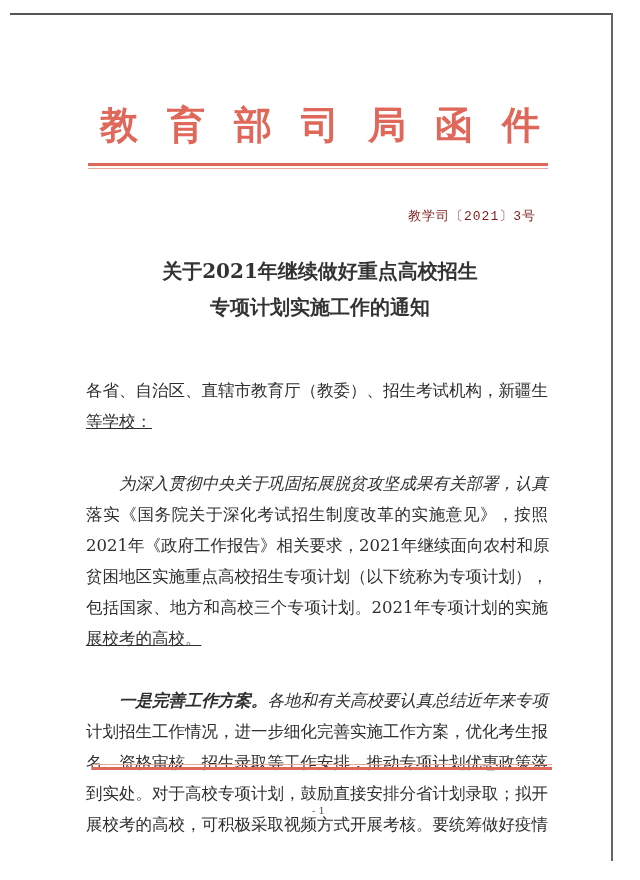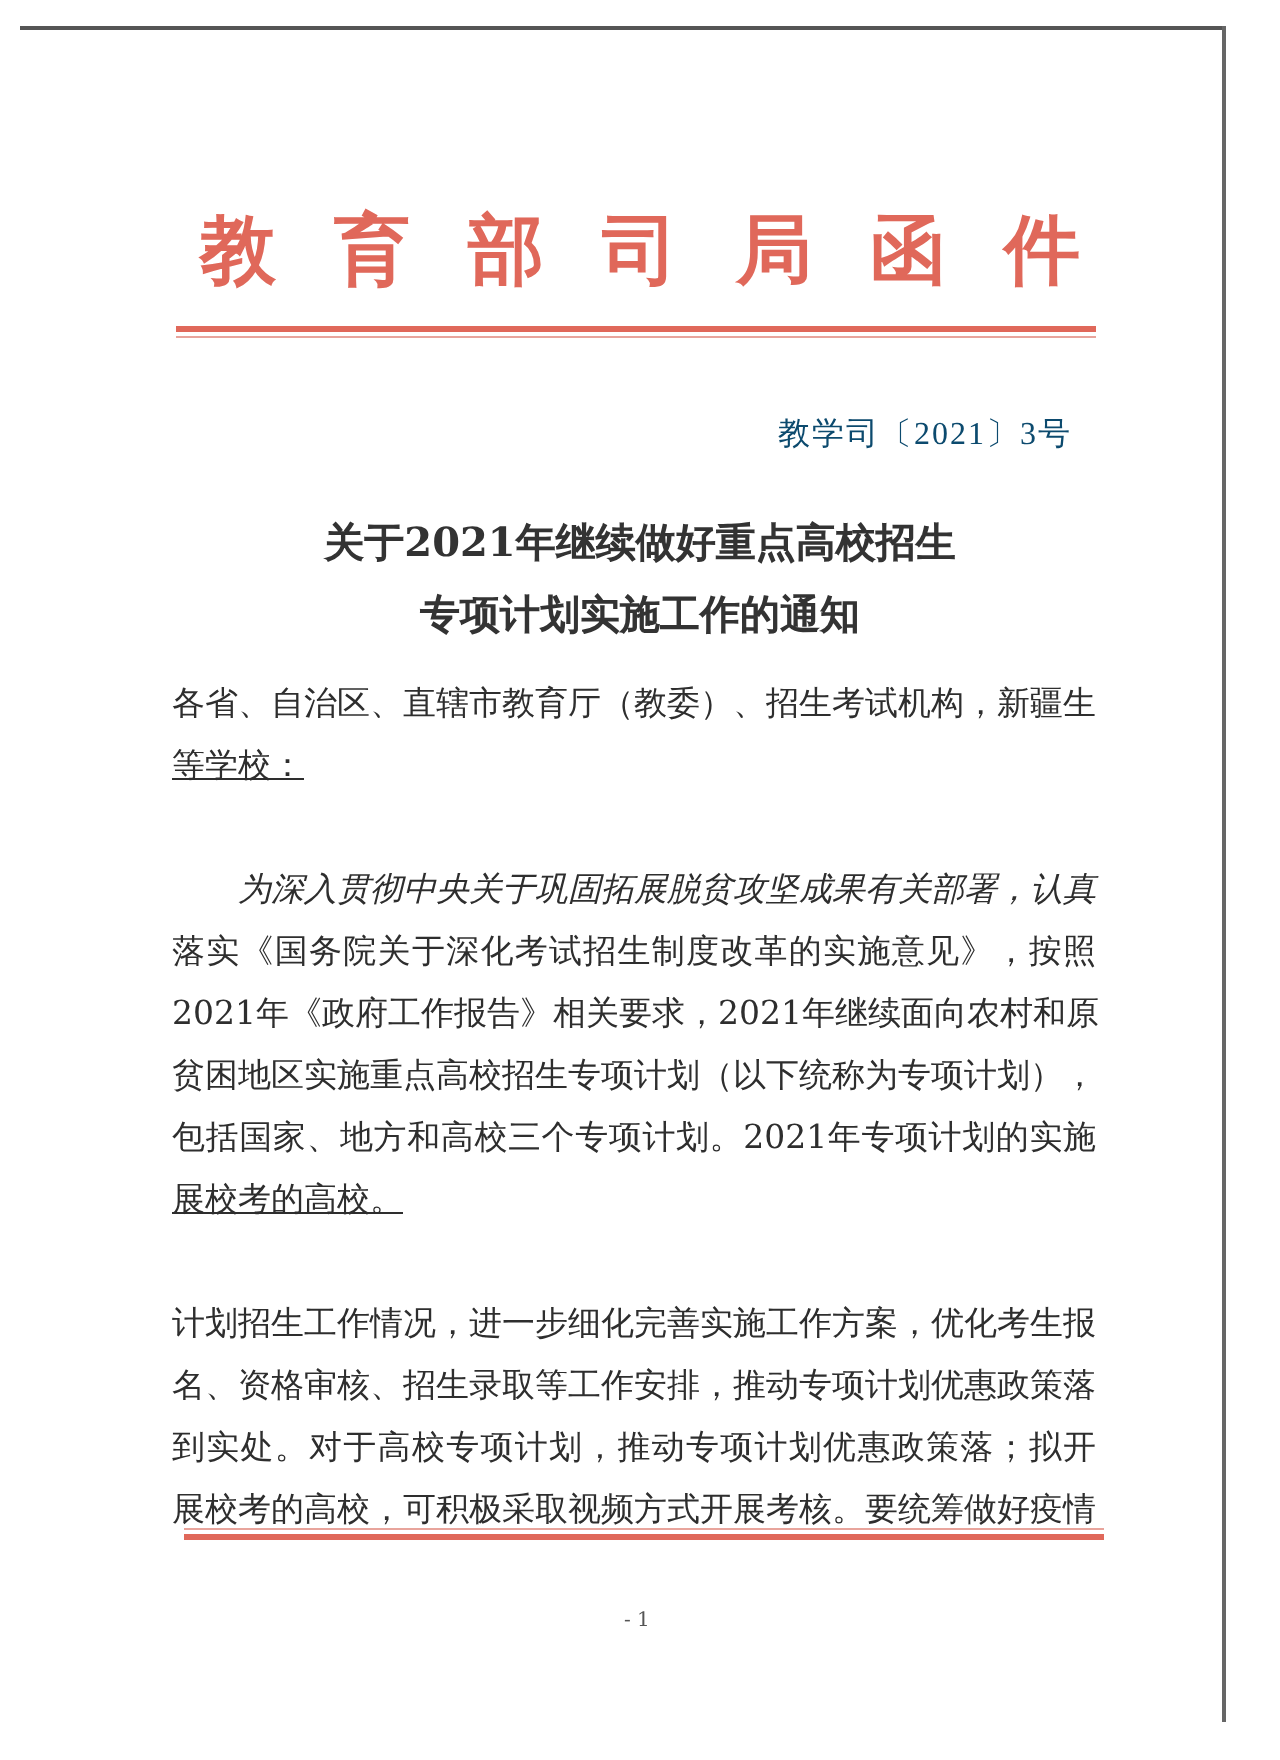--- a/index.html
+++ b/index.html
@@ -22,32 +22,32 @@
     font-family: "DejaVu Serif", serif; font-weight: bold; font-size: 38px; color: #e0685a;
     line-height: 1;
   }
   .red-rule-thick {
     position: absolute; left: 88px; top: 163px; width: 460px; height: 3px; background: #e0685a;
   }
   .red-rule-thin {
     position: absolute; left: 88px; top: 168px; width: 460px; height: 1px; background: #e8a49c;
   }
   .doc-number {
-    position: absolute; right: 104px; top: 207px; font-size: 16px; color: #0c4a6e;
-    font-family: Liberation Serif, serif; letter-spacing: 1px;
+    position: absolute; right: 104px; top: 207px; font-size: 13px; color: #7f1d1d;
+    font-family: Liberation Mono, monospace; letter-spacing: 1px;
   }
   .title {
     position: absolute; left: 80px; width: 480px; text-align: center;
     font-weight: bold; font-size: 20px; color: #333; font-family: "DejaVu Serif", serif;
   }
   .title.l1 { top: 258px; }
   .title.l2 { top: 294px; }
   .body-text {
     position: absolute; left: 96px; width: 450px; font-size: 16.5px; color: #2e2e2e;
-    line-height: 31px; font-family: "DejaVu Serif", serif;
+    line-height: 31px; font-family: "DejaVu Serif", serif; margin-top: 39px;
   }
   .line { height: 31px; white-space: nowrap; overflow: visible; text-align: justify; text-align-last: justify; }
   .line.last { text-align-last: left; text-decoration: underline; }
   .indent { padding-left: 33px; font-style: italic; }
   .bold-lead { font-weight: bold; font-family: "DejaVu Sans", sans-serif; }
   .red-rule-foot-thin {
     position: absolute; left: 92px; top: 764px; width: 460px; height: 1px; background: #e8a49c;
   }
   .red-rule-foot-thick {
     position: absolute; left: 92px; top: 767px; width: 460px; height: 3px; background: #e0685a;
@@ -87,22 +87,23 @@
 <div class="body-text" style="top:429px; left:86px; width:462px;">
   <div class="line indent">为深入贯彻中央关于巩固拓展脱贫攻坚成果有关部署，认真</div>
   <div class="line">落实《国务院关于深化考试招生制度改革的实施意见》，按照</div>
   <div class="line">2021年《政府工作报告》相关要求，2021年继续面向农村和原</div>
   <div class="line">贫困地区实施重点高校招生专项计划（以下统称为专项计划），</div>
   <div class="line">包括国家、地方和高校三个专项计划。2021年专项计划的实施</div>
   <div class="line last">展校考的高校。</div>
 </div>
 
 <div class="body-text" style="top:646px; left:86px; width:462px;">
+  <div class="line indent"><span class="bold-lead">一是完善工作方案。</span><span>各地和有关高校要认真总结近年来专项</span></div>
   <div class="line">计划招生工作情况，进一步细化完善实施工作方案，优化考生报</div>
   <div class="line">名、资格审核、招生录取等工作安排，推动专项计划优惠政策落</div>
-  <div class="line">到实处。对于高校专项计划，推动专项计划优惠政策落；拟开</div>
+  <div class="line">到实处。对于高校专项计划，鼓励直接安排分省计划录取；拟开</div>
   <div class="line">展校考的高校，可积极采取视频方式开展考核。要统筹做好疫情</div>
 </div>
 
 <div class="red-rule-foot-thin"></div>
 <div class="red-rule-foot-thick"></div>
 
 <div class="page-num">- 1</div>
 
 </body></html>

